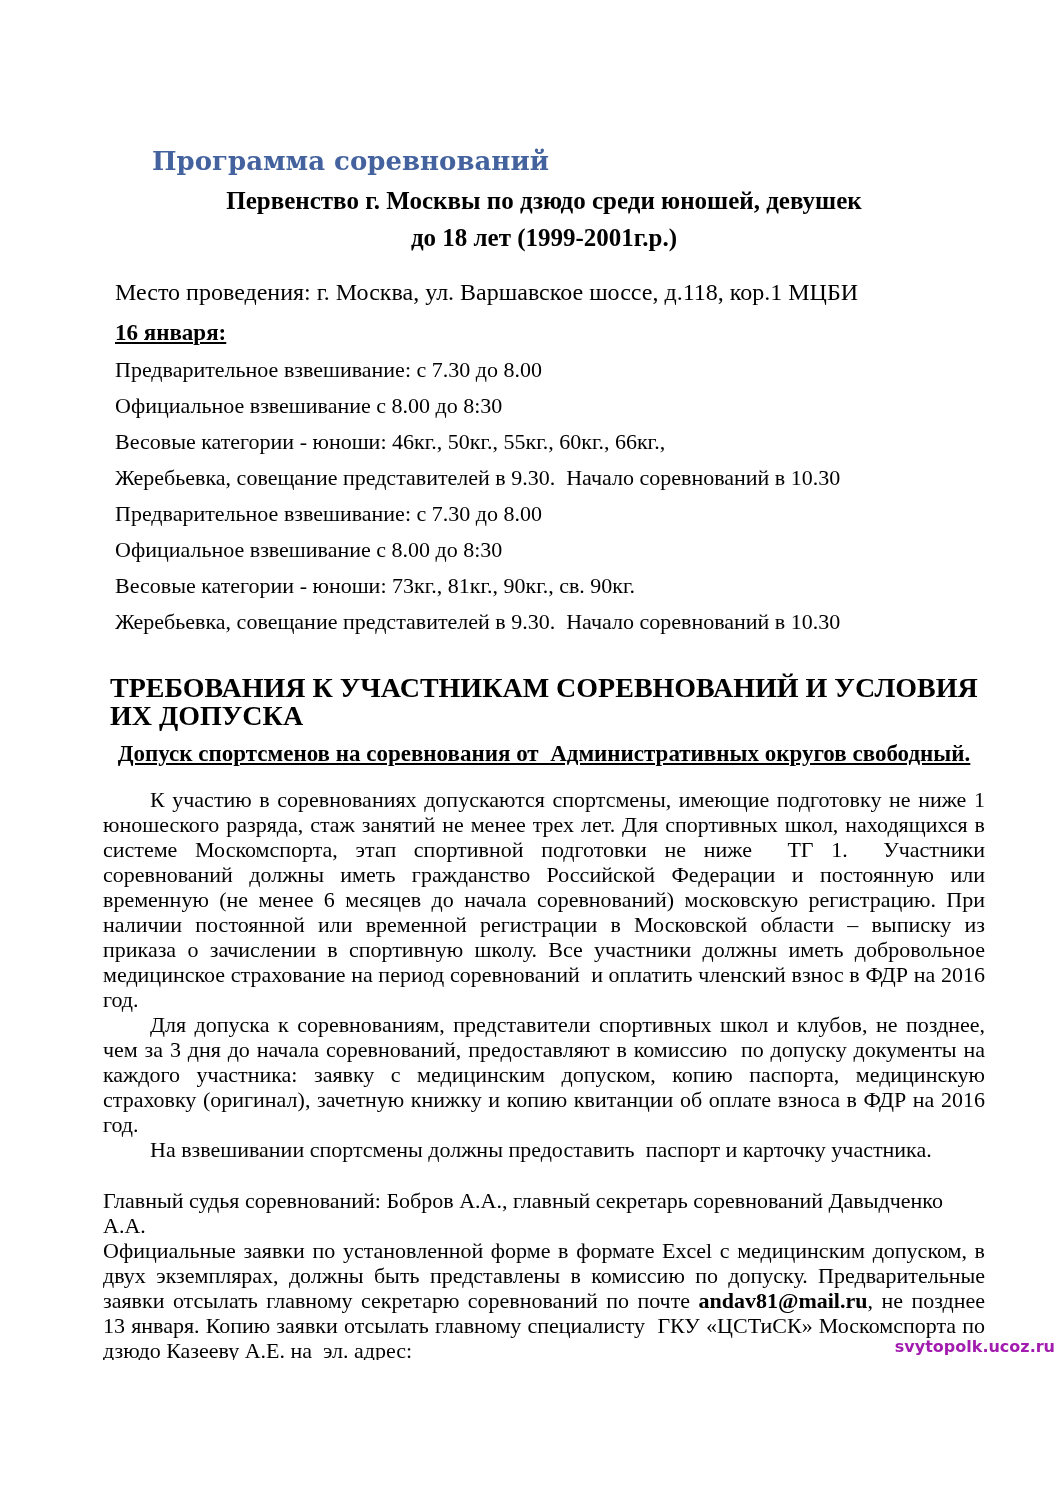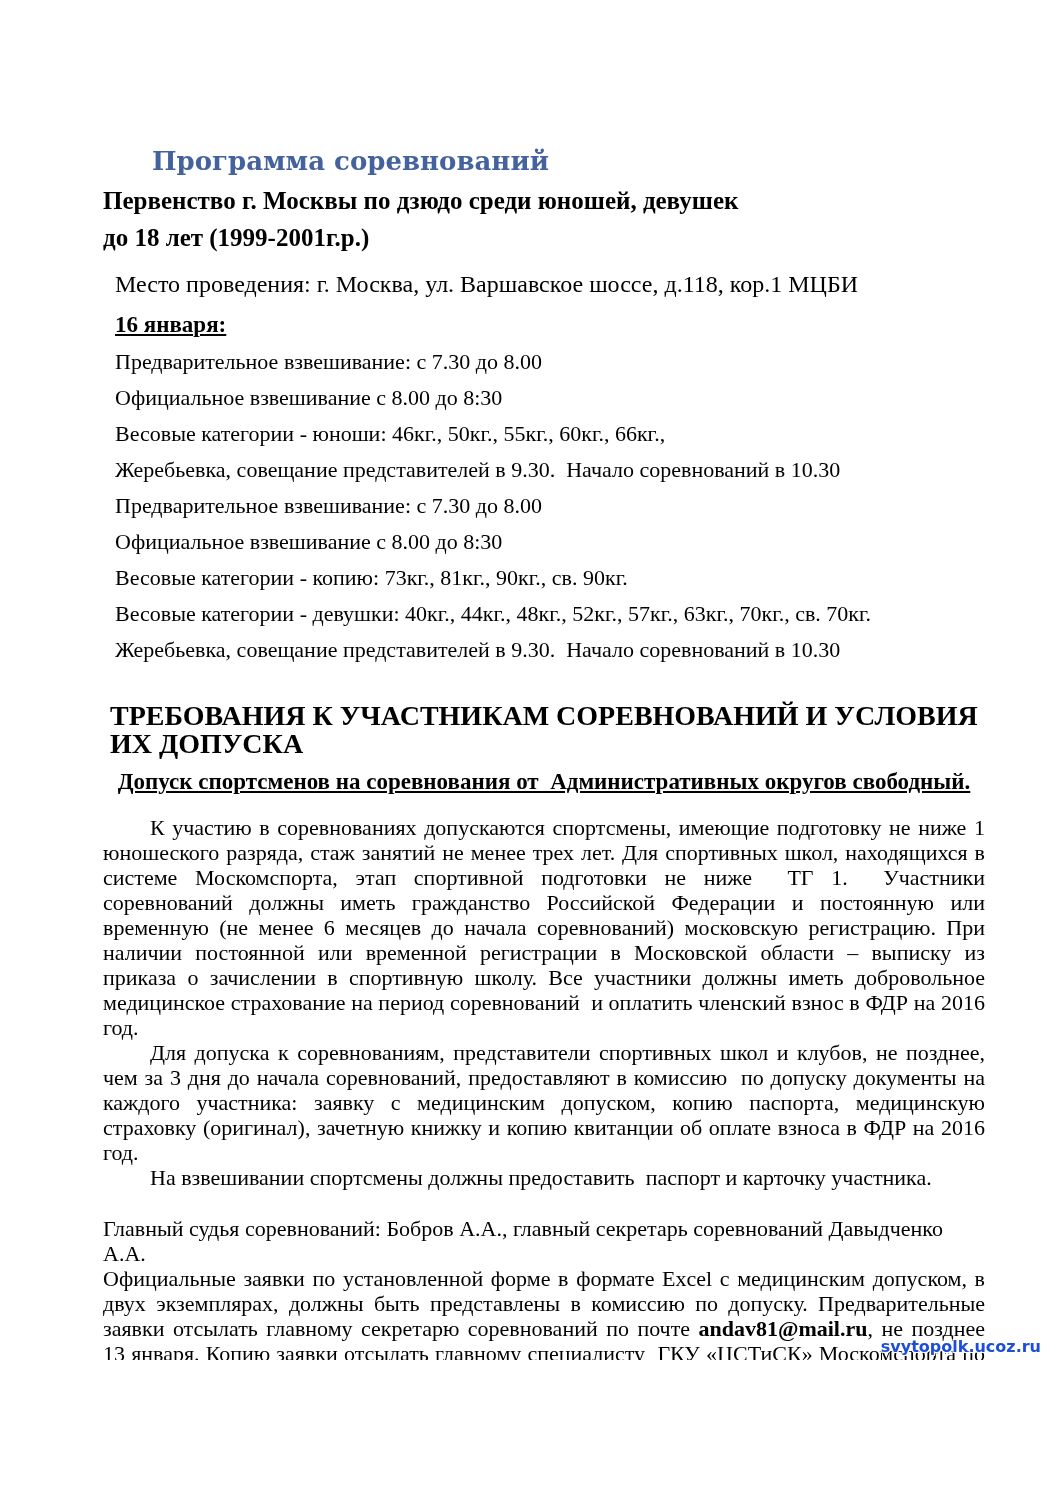--- a/index.html
+++ b/index.html
@@ -20,30 +20,30 @@
   }
   .program-title {
     font-family: "DejaVu Serif", "Liberation Serif", serif;
     font-weight: bold;
     font-size: 26px;
     line-height: 30px;
     color: #44639E;
     margin: 0 0 6px 49px;
   }
   .main-title {
-    text-align: left;
+    text-align: center;
     font-weight: bold;
     font-size: 25px;
     line-height: 37px;
     margin: 0;
   }
   .venue {
     font-size: 24px;
     line-height: 28px;
-    margin: 14px 0 0 12px;
+    margin: 22px 0 0 12px;
   }
   .day-block {
     margin-left: 12px;
   }
   .day-heading {
     font-weight: bold;
     font-size: 23px;
     line-height: 26px;
     text-decoration: underline;
     margin: 14px 0 0 0;
@@ -96,26 +96,26 @@
     font-size: 22px;
     line-height: 25px;
     text-align: justify;
     margin: 0;
   }
   .email {
     font-weight: bold;
   }
   .watermark {
     position: absolute;
-    right: 19px;
+    right: 5px;
     bottom: 4px;
     font-family: "DejaVu Sans", "Liberation Sans", sans-serif;
     font-weight: bold;
     font-size: 16px;
-    color: #1d4ed8;
+    color: #a21caf;
     text-shadow: -1px -1px 0 #ffffff, 1px -1px 0 #ffffff, -1px 1px 0 #ffffff, 1px 1px 0 #ffffff;
   }
 </style>
 </head>
 <body>
 
 <div class="page">
 
   <h2 class="program-title">Программа соревнований</h2>
 
@@ -130,22 +130,21 @@
     <p class="day-heading">16 января:</p>
     <p class="sched-line">Предварительное взвешивание: с 7.30 до 8.00</p>
     <p class="sched-line">Официальное взвешивание с 8.00 до 8:30</p>
     <p class="sched-line">Весовые категории - юноши: 46кг., 50кг., 55кг., 60кг., 66кг.,</p>
     <p class="sched-line">Жеребьевка, совещание представителей в 9.30. &nbsp;Начало соревнований в 10.30</p>
   </div>
 
   <div class="day-block">
     <p class="sched-line">Предварительное взвешивание: с 7.30 до 8.00</p>
     <p class="sched-line">Официальное взвешивание с 8.00 до 8:30</p>
-    <p class="sched-line">Весовые категории - копию: 73кг., 81кг., 90кг., св. 90кг.</p>
-    <p class="sched-line">Весовые категории - девушки: 40кг., 44кг., 48кг., 52кг., 57кг., 63кг., 70кг., св. 70кг.</p>
+    <p class="sched-line">Весовые категории - юноши: 73кг., 81кг., 90кг., св. 90кг.</p>
     <p class="sched-line">Жеребьевка, совещание представителей в 9.30. &nbsp;Начало соревнований в 10.30</p>
   </div>
 
   <h3 class="req-heading">ТРЕБОВАНИЯ К УЧАСТНИКАМ СОРЕВНОВАНИЙ И УСЛОВИЯ ИХ ДОПУСКА</h3>
 
   <p class="req-subheading">Допуск спортсменов на соревнования от &nbsp;Административных округов свободный.</p>
 
   <p class="para first">К участию в соревнованиях допускаются спортсмены, имеющие подготовку не ниже 1 юношеского разряда, стаж занятий не менее трех лет. Для спортивных школ, находящихся в системе Москомспорта, этап спортивной подготовки не ниже &nbsp;ТГ 1. &nbsp;Участники соревнований должны иметь гражданство Российской Федерации и постоянную или временную (не менее 6 месяцев до начала соревнований) московскую регистрацию. При наличии постоянной или временной регистрации в Московской области – выписку из приказа о зачислении в спортивную школу. Все участники должны иметь добровольное медицинское страхование на период соревнований &nbsp;и оплатить членский взнос в ФДР на 2016 год.</p>
   <p class="para">Для допуска к соревнованиям, представители спортивных школ и клубов, не позднее, чем за 3 дня до начала соревнований, предоставляют в комиссию &nbsp;по допуску документы на каждого участника: заявку с медицинским допуском, копию паспорта, медицинскую страховку (оригинал), зачетную книжку и копию квитанции об оплате взноса в ФДР на 2016 год.</p>
   <p class="para">На взвешивании спортсмены должны предоставить &nbsp;паспорт и карточку участника.</p>

